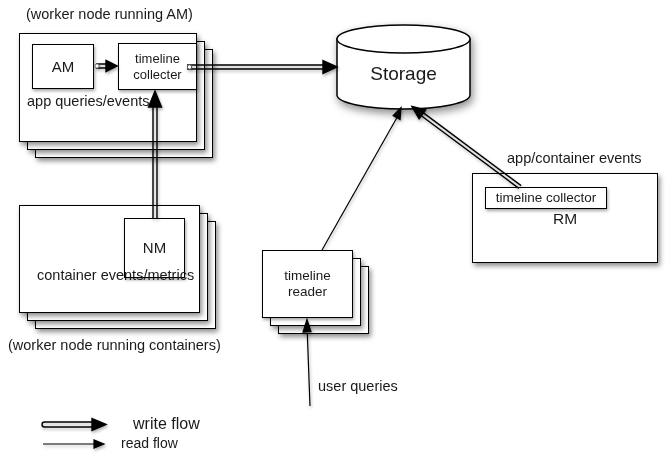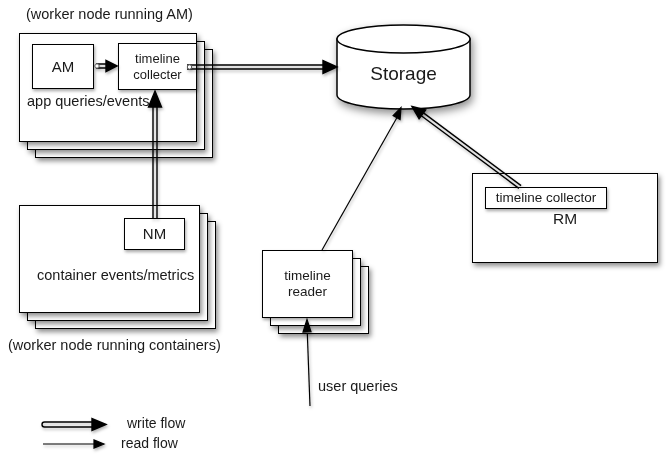--- a/index.html
+++ b/index.html
@@ -28,21 +28,21 @@
 
   <div class="box" style="left:35px;top:49px;width:178px;height:109px;"></div>
   <div class="box" style="left:27px;top:41px;width:178px;height:109px;"></div>
   <div class="box" style="left:19px;top:33px;width:178px;height:109px;"></div>
   <div class="box cell" style="left:32px;top:44px;width:62px;height:45px;font-size:15px;">AM</div>
   <div class="box cell" style="left:118px;top:43px;width:79px;height:47px;font-size:13px;padding:0 2px;">timeline collecter</div>
 
   <div class="box" style="left:35px;top:221px;width:181px;height:108px;"></div>
   <div class="box" style="left:27px;top:213px;width:181px;height:108px;"></div>
   <div class="box" style="left:19px;top:205px;width:181px;height:108px;"></div>
-  <div class="box cell" style="left:124px;top:218px;width:61px;height:32px;font-size:15px;">NM</div>
+  <div class="box cell" style="left:124px;top:218px;width:61px;height:60px;font-size:15px;">NM</div>
 
   <div class="box" style="left:472px;top:173px;width:186px;height:90px;"></div>
   <div class="box cell" style="left:485px;top:187px;width:122px;height:22px;font-size:13.5px;">timeline collector</div>
 
   <div class="box" style="left:278px;top:266px;width:91px;height:68px;"></div>
   <div class="box" style="left:270px;top:258px;width:91px;height:68px;"></div>
   <div class="box cell" style="left:262px;top:250px;width:91px;height:68px;font-size:13.5px;padding:0 8px;">timeline reader</div>
 
   <svg class="overlay" width="666" height="468" viewBox="0 0 666 468">
 
@@ -95,18 +95,19 @@
         <polygon points="104,444 94,440 94,448" fill="#000"></polygon>
       </g>
     </g>
   </svg>
 
   <div class="cap" style="left:26px;top:6px;">(worker node running AM)</div>
   <div class="cap" style="left:27px;top:93px;">app queries/events</div>
   <div class="cap" style="left:37px;top:267px;">container events/metrics</div>
   <div class="cap" style="left:8px;top:337px;">(worker node running containers)</div>
   <div class="cap ctr" style="left:337px;top:63px;width:133px;font-size:19px;">Storage</div>
+  <div class="cap" style="left:507px;top:150px;">app/container events</div>
   <div class="cap ctr" style="left:472px;top:210px;width:186px;font-size:15.5px;text-align:center;">RM</div>
   <div class="cap" style="left:318px;top:378px;">user queries</div>
-  <div class="cap" style="left:127px;top:415px;font-size:14px;">write flow</div>
+  <div class="cap" style="left:133px;top:415px;font-size:16px;">write flow</div>
   <div class="cap" style="left:121px;top:435px;font-size:14px;">read flow</div>
 
 </div>
 
 </body></html>

